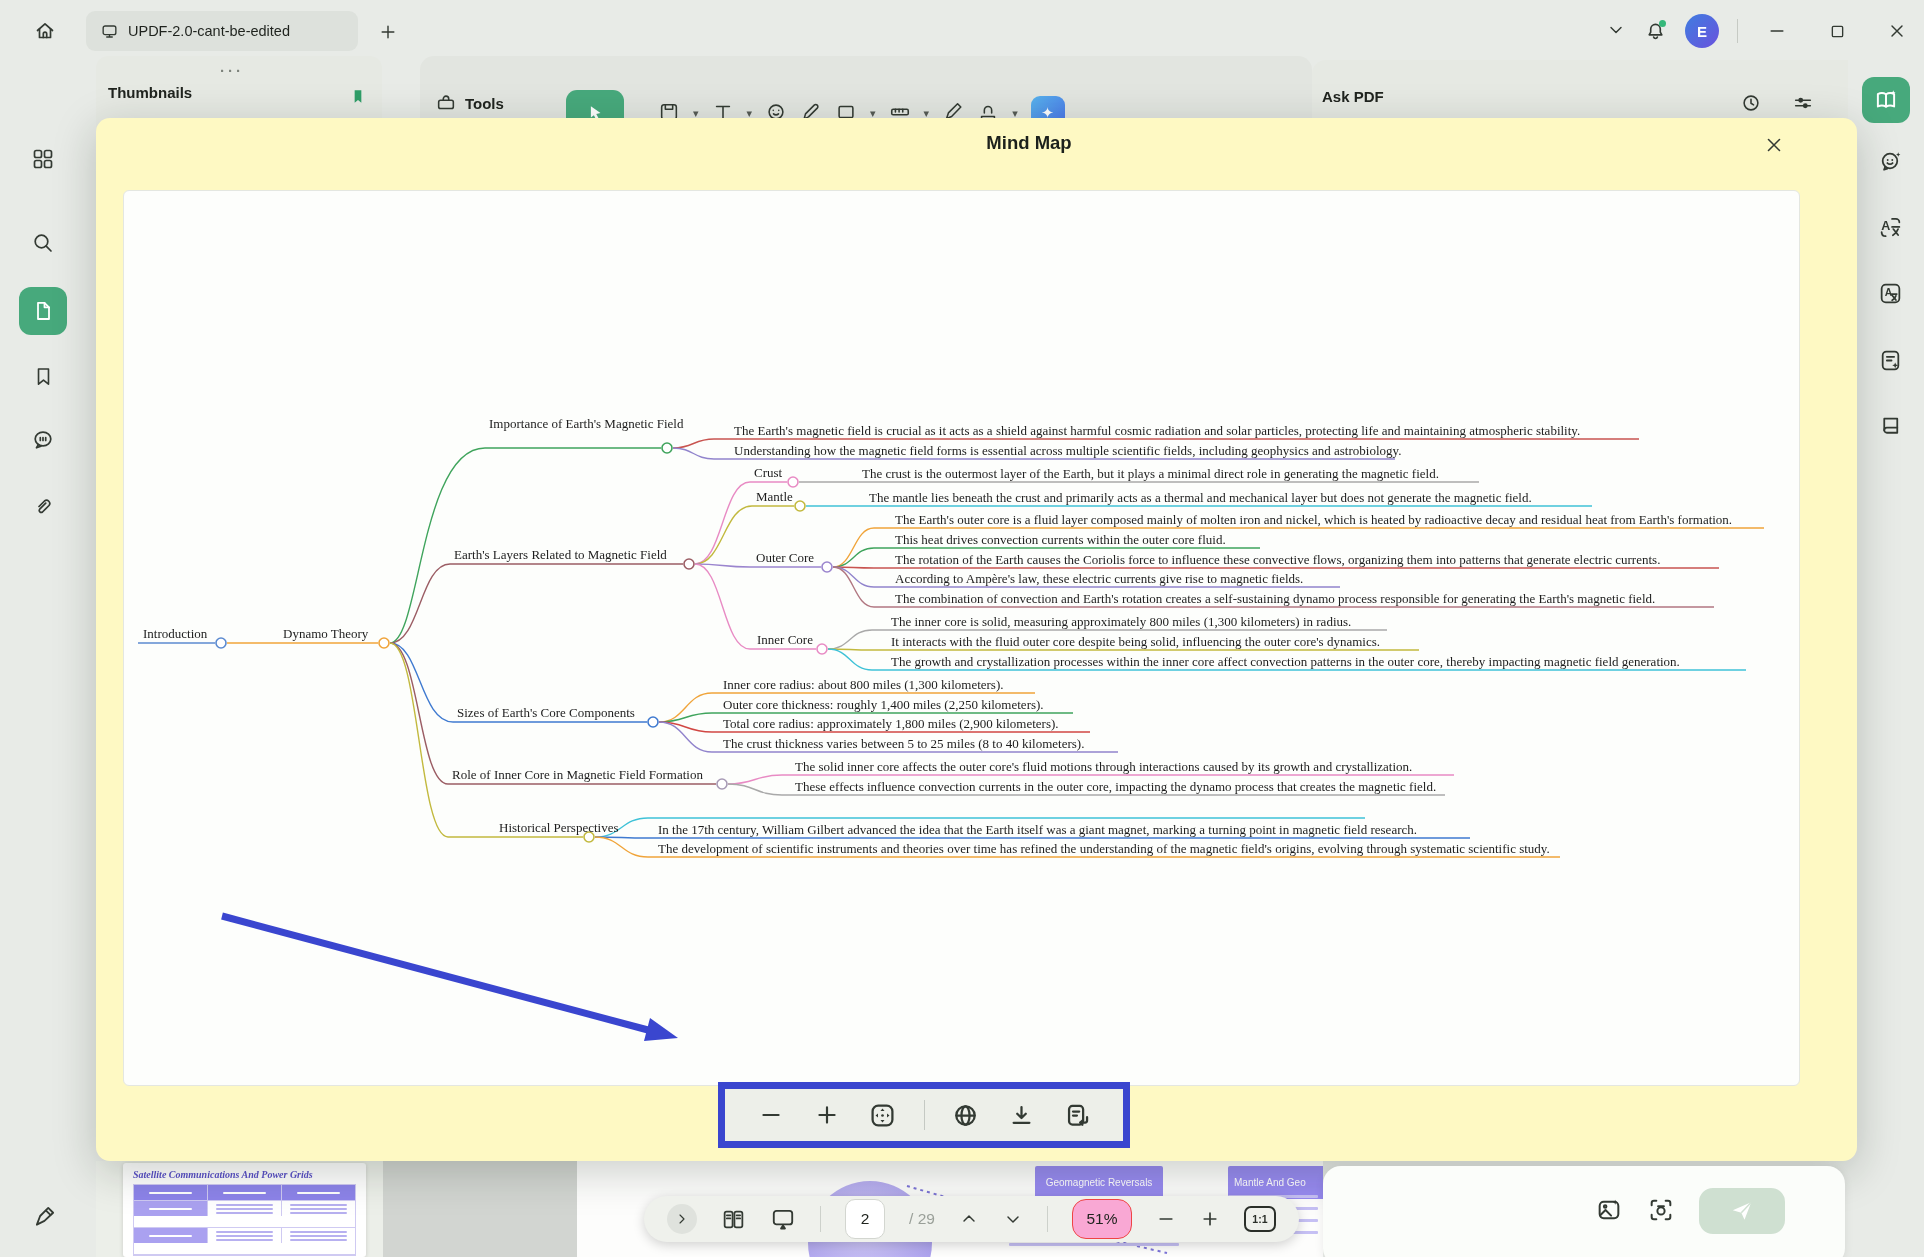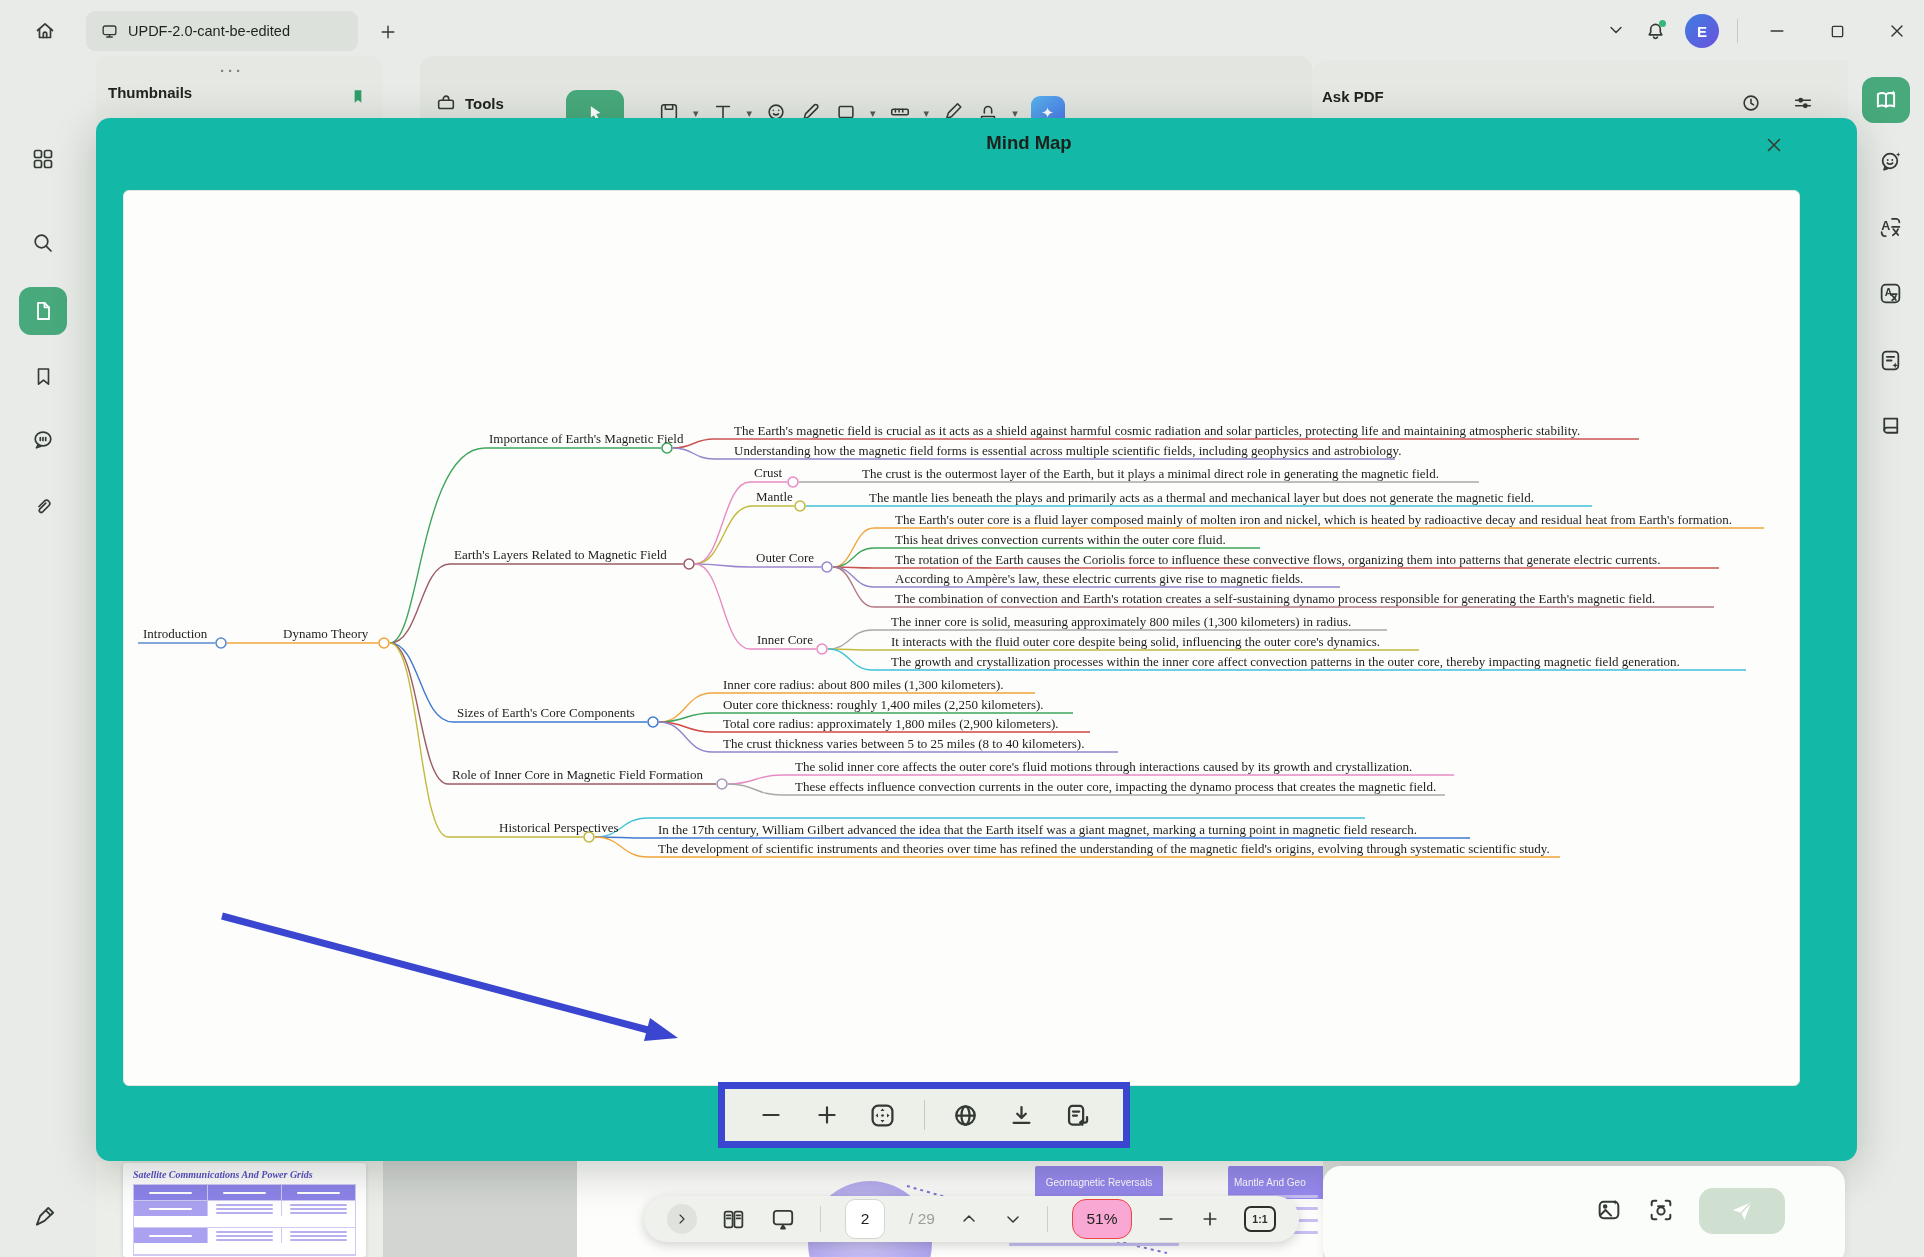--- a/index.html
+++ b/index.html
@@ -75,21 +75,21 @@
   .gutter{position:absolute;left:383px;top:1161px;width:194px;height:96px;background:#d2d5d1}
   .pdf-page{position:absolute;left:577px;top:1161px;width:746px;height:96px;background:#fdfdfc;overflow:hidden}
   .earth-circle{position:absolute;left:231px;top:20px;width:124px;height:124px;border-radius:50%;
                 background:radial-gradient(circle at 45% 40%,#cdc6f5,#9f93ea)}
   .badge{position:absolute;height:17px;background:#978af0;border-radius:2px;color:#fff;font-size:10px;
          display:flex;align-items:center;justify-content:center;padding:8px 6px;white-space:nowrap;overflow:hidden}
   .pbar{position:absolute;height:3px;border-radius:1px;background:#c6c0f4}
   .pen-btn{position:absolute;left:25px;top:1196px;width:40px;height:40px;display:flex;align-items:center;justify-content:center}
 
   
-  .modal{position:absolute;left:96px;top:118px;width:1761px;height:1043px;background:#14b8a6;
+  .modal{position:absolute;left:96px;top:118px;width:1761px;height:1043px;background:#fef9c3;
          border-radius:14px;box-shadow:0 10px 44px rgba(20,30,20,.22);z-index:10}
   .modal-title{position:absolute;left:833px;top:14px;width:200px;text-align:center;
                font-size:18.5px;font-weight:bold;color:#1c211c}
   .modal-close{position:absolute;left:1659px;top:8px;width:38px;height:38px;display:flex;align-items:center;justify-content:center}
   .canvas{position:absolute;left:27px;top:72px;width:1677px;height:896px;background:#fdfefc;
           border:1px solid #e4e7e1;border-radius:6px;box-sizing:border-box}
   .blue-box{position:absolute;left:622px;top:964px;width:412px;height:66px;box-sizing:border-box;
             border:7px solid #3a46cf;background:#edefe9;display:flex;align-items:center;justify-content:center;gap:26px}
   .mmt-btn{width:30px;height:30px;display:flex;align-items:center;justify-content:center}
   .mmt-div{width:1px;height:30px;background:#c5c9c3}
@@ -508,33 +508,33 @@
       <circle cx="722" cy="784" r="5" fill="#fff" stroke="#a79ab5" stroke-width="1.6"></circle>
       <circle cx="589" cy="837" r="5" fill="#fff" stroke="#c2b93e" stroke-width="1.6"></circle>
       <circle cx="793" cy="482" r="5" fill="#fff" stroke="#e88bc4" stroke-width="1.6"></circle>
       <circle cx="800" cy="506" r="5" fill="#fff" stroke="#c2b93e" stroke-width="1.6"></circle>
       <circle cx="827" cy="567" r="5" fill="#fff" stroke="#9b85ce" stroke-width="1.6"></circle>
       <circle cx="822" cy="649" r="5" fill="#fff" stroke="#e88bc4" stroke-width="1.6"></circle>
     </svg>
   <div id="mm-labels">
       <div class="mm-label" style="left: 143px; top: 626px;">Introduction</div>
       <div class="mm-label" style="left: 283px; top: 626px;">Dynamo Theory</div>
-      <div class="mm-label" style="left: 489px; top: 431px;">Importance of Earth's Magnetic Field</div>
+      <div class="mm-label" style="left: 489px; top: 416px;">Importance of Earth's Magnetic Field</div>
       <div class="mm-label" style="left: 454px; top: 547px;">Earth's Layers Related to Magnetic Field</div>
       <div class="mm-label" style="left: 457px; top: 705px;">Sizes of Earth's Core Components</div>
       <div class="mm-label" style="left: 452px; top: 767px;">Role of Inner Core in Magnetic Field Formation</div>
       <div class="mm-label" style="left: 455px; top: 820px; margin-left: 44px;">Historical Perspectives</div>
       <div class="mm-label" style="left: 754px; top: 465px;">Crust</div>
       <div class="mm-label" style="left: 756px; top: 489px;">Mantle</div>
       <div class="mm-label" style="left: 756px; top: 550px;">Outer Core</div>
       <div class="mm-label" style="left: 757px; top: 632px;">Inner Core</div>
       <div class="mm-label" style="left: 734px; top: 423px;">The Earth's magnetic field is crucial as it acts as a shield against harmful cosmic radiation and solar particles, protecting life and maintaining atmospheric stability.</div>
       <div class="mm-label" style="left: 734px; top: 443px;">Understanding how the magnetic field forms is essential across multiple scientific fields, including geophysics and astrobiology.</div>
       <div class="mm-label" style="left: 862px; top: 466px;">The crust is the outermost layer of the Earth, but it plays a minimal direct role in generating the magnetic field.</div>
-      <div class="mm-label" style="left: 869px; top: 490px;">The mantle lies beneath the plays and primarily acts as a thermal and mechanical layer but does not generate the magnetic field.</div>
+      <div class="mm-label" style="left: 869px; top: 490px;">The mantle lies beneath the crust and primarily acts as a thermal and mechanical layer but does not generate the magnetic field.</div>
       <div class="mm-label" style="left: 895px; top: 512px;">The Earth's outer core is a fluid layer composed mainly of molten iron and nickel, which is heated by radioactive decay and residual heat from Earth's formation.</div>
       <div class="mm-label" style="left: 895px; top: 532px;">This heat drives convection currents within the outer core fluid.</div>
       <div class="mm-label" style="left: 895px; top: 552px;">The rotation of the Earth causes the Coriolis force to influence these convective flows, organizing them into patterns that generate electric currents.</div>
       <div class="mm-label" style="left: 895px; top: 571px;">According to Ampère's law, these electric currents give rise to magnetic fields.</div>
       <div class="mm-label" style="left: 895px; top: 591px;">The combination of convection and Earth's rotation creates a self-sustaining dynamo process responsible for generating the Earth's magnetic field.</div>
       <div class="mm-label" style="left: 891px; top: 614px;">The inner core is solid, measuring approximately 800 miles (1,300 kilometers) in radius.</div>
       <div class="mm-label" style="left: 891px; top: 634px;">It interacts with the fluid outer core despite being solid, influencing the outer core's dynamics.</div>
       <div class="mm-label" style="left: 891px; top: 654px;">The growth and crystallization processes within the inner core affect convection patterns in the outer core, thereby impacting magnetic field generation.</div>
       <div class="mm-label" style="left: 723px; top: 677px;">Inner core radius: about 800 miles (1,300 kilometers).</div>
       <div class="mm-label" style="left: 723px; top: 697px;">Outer core thickness: roughly 1,400 miles (2,250 kilometers).</div>

